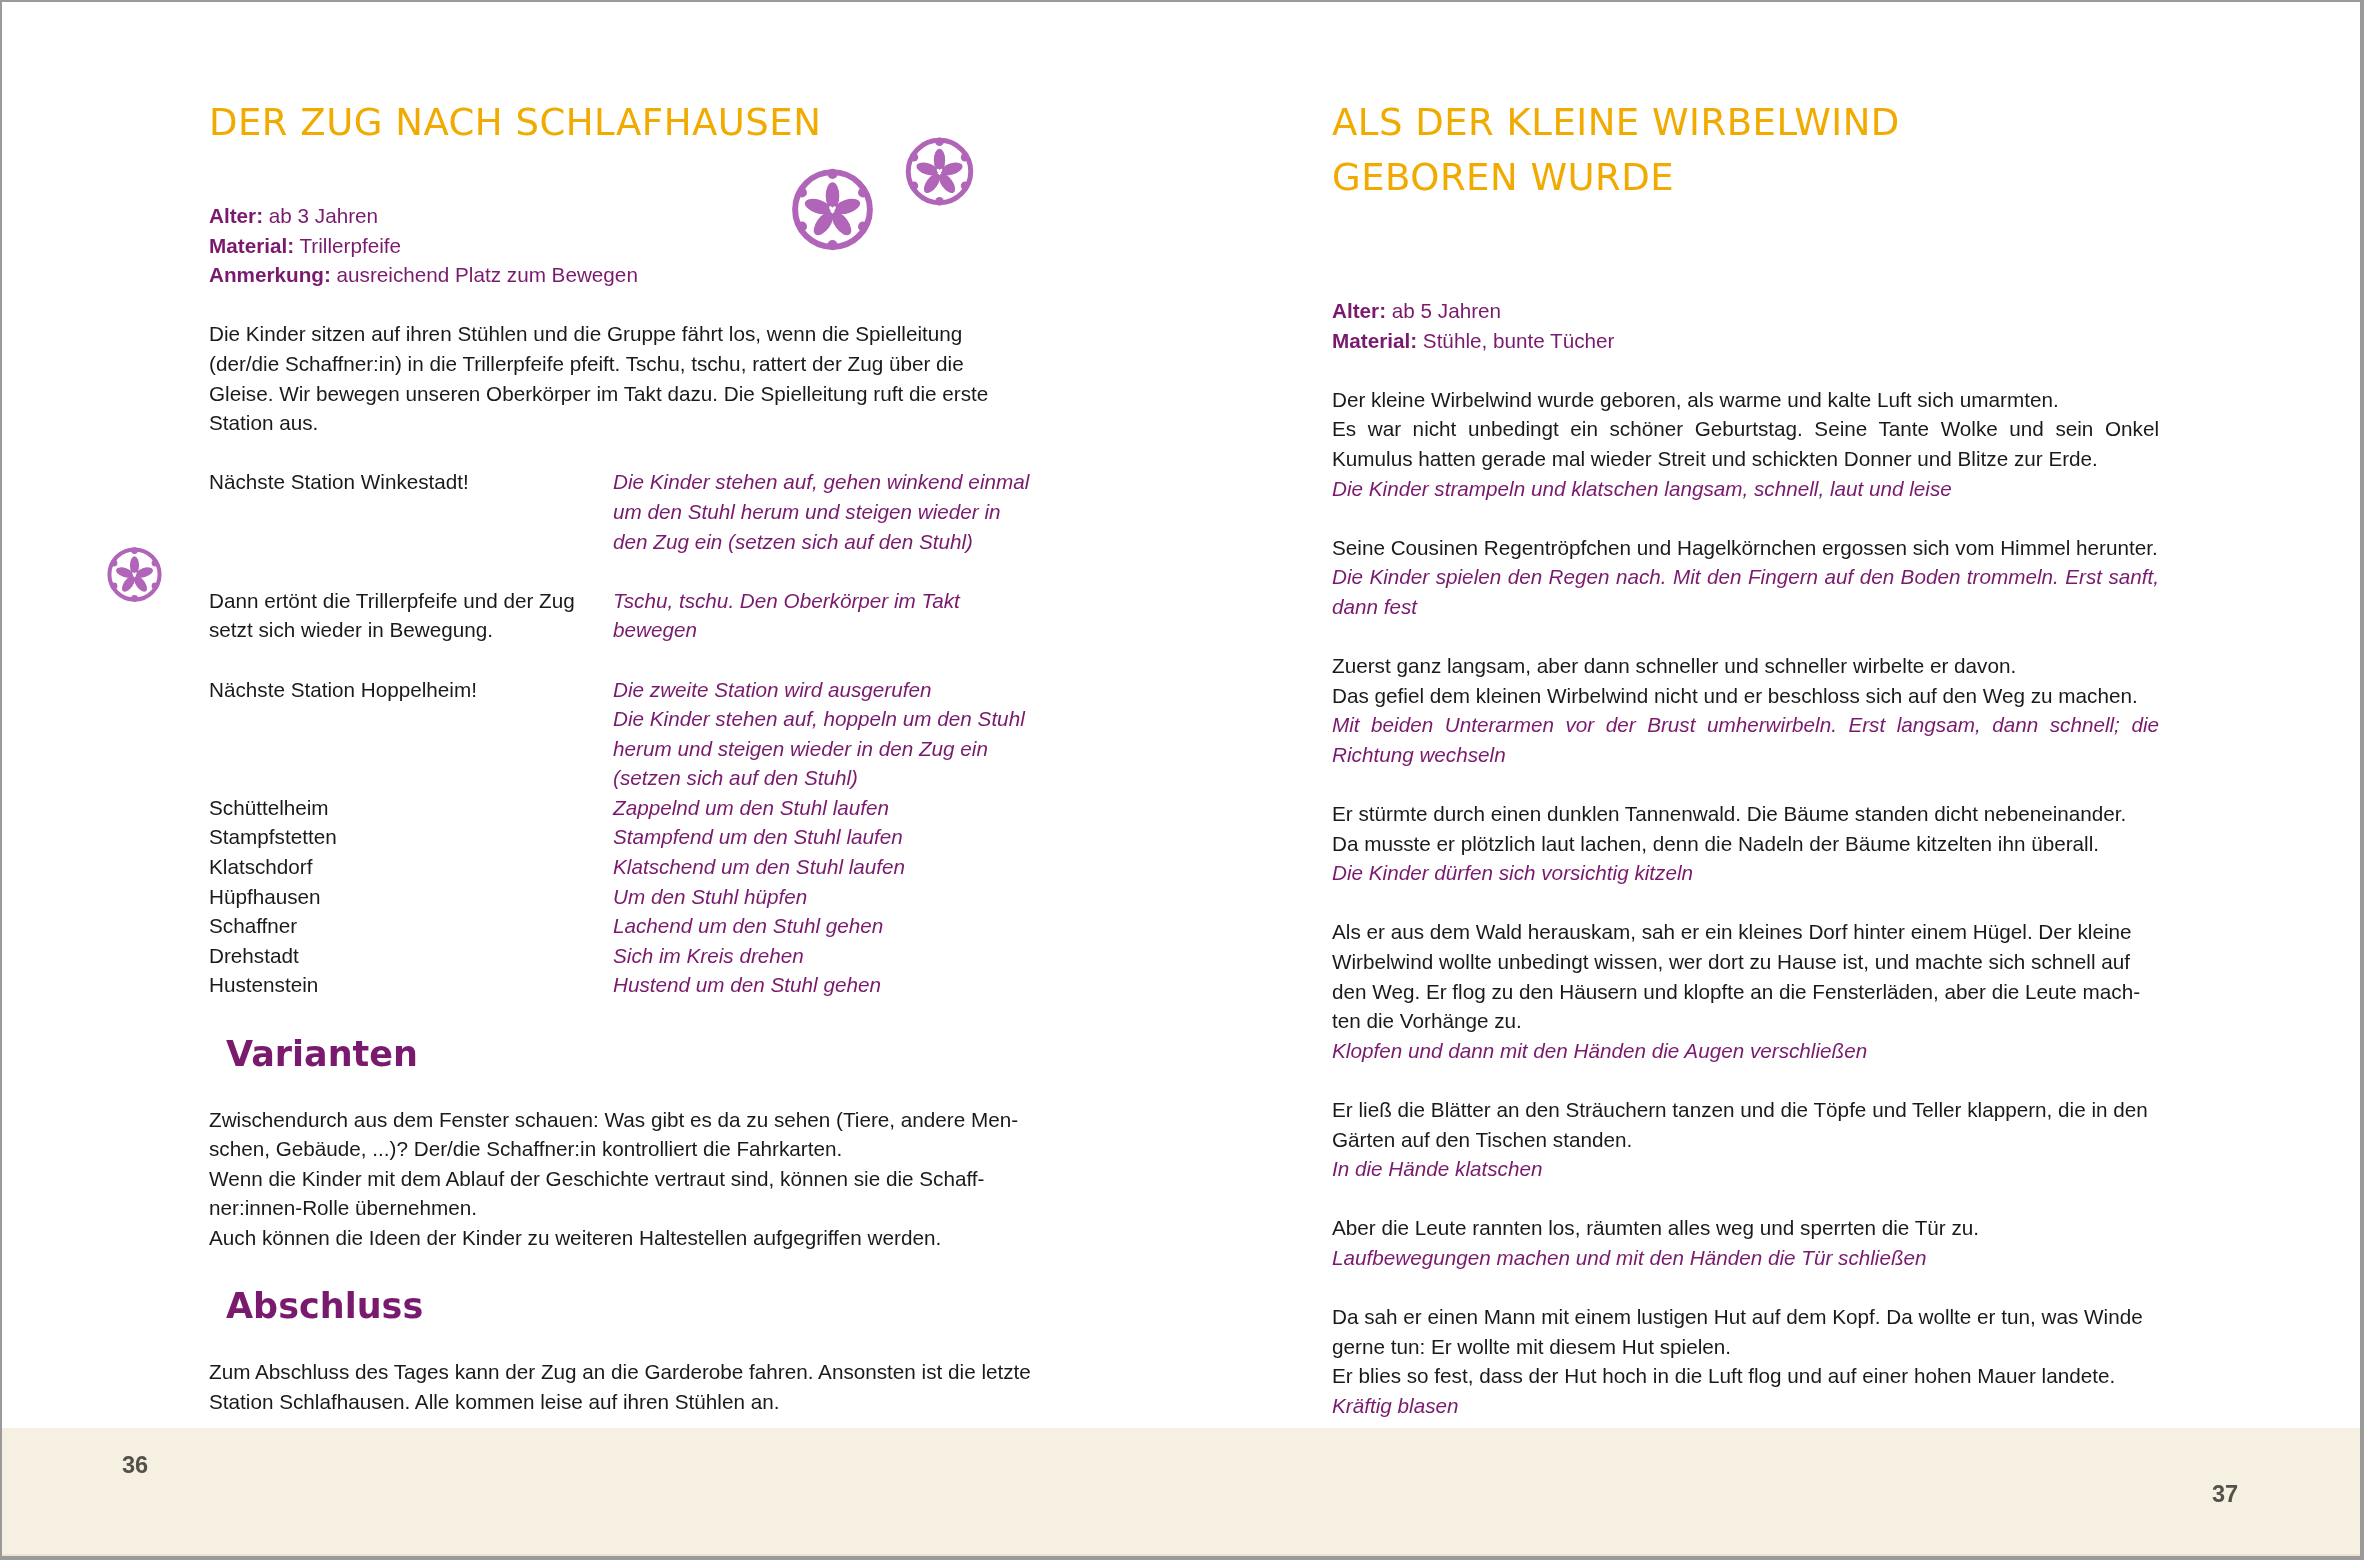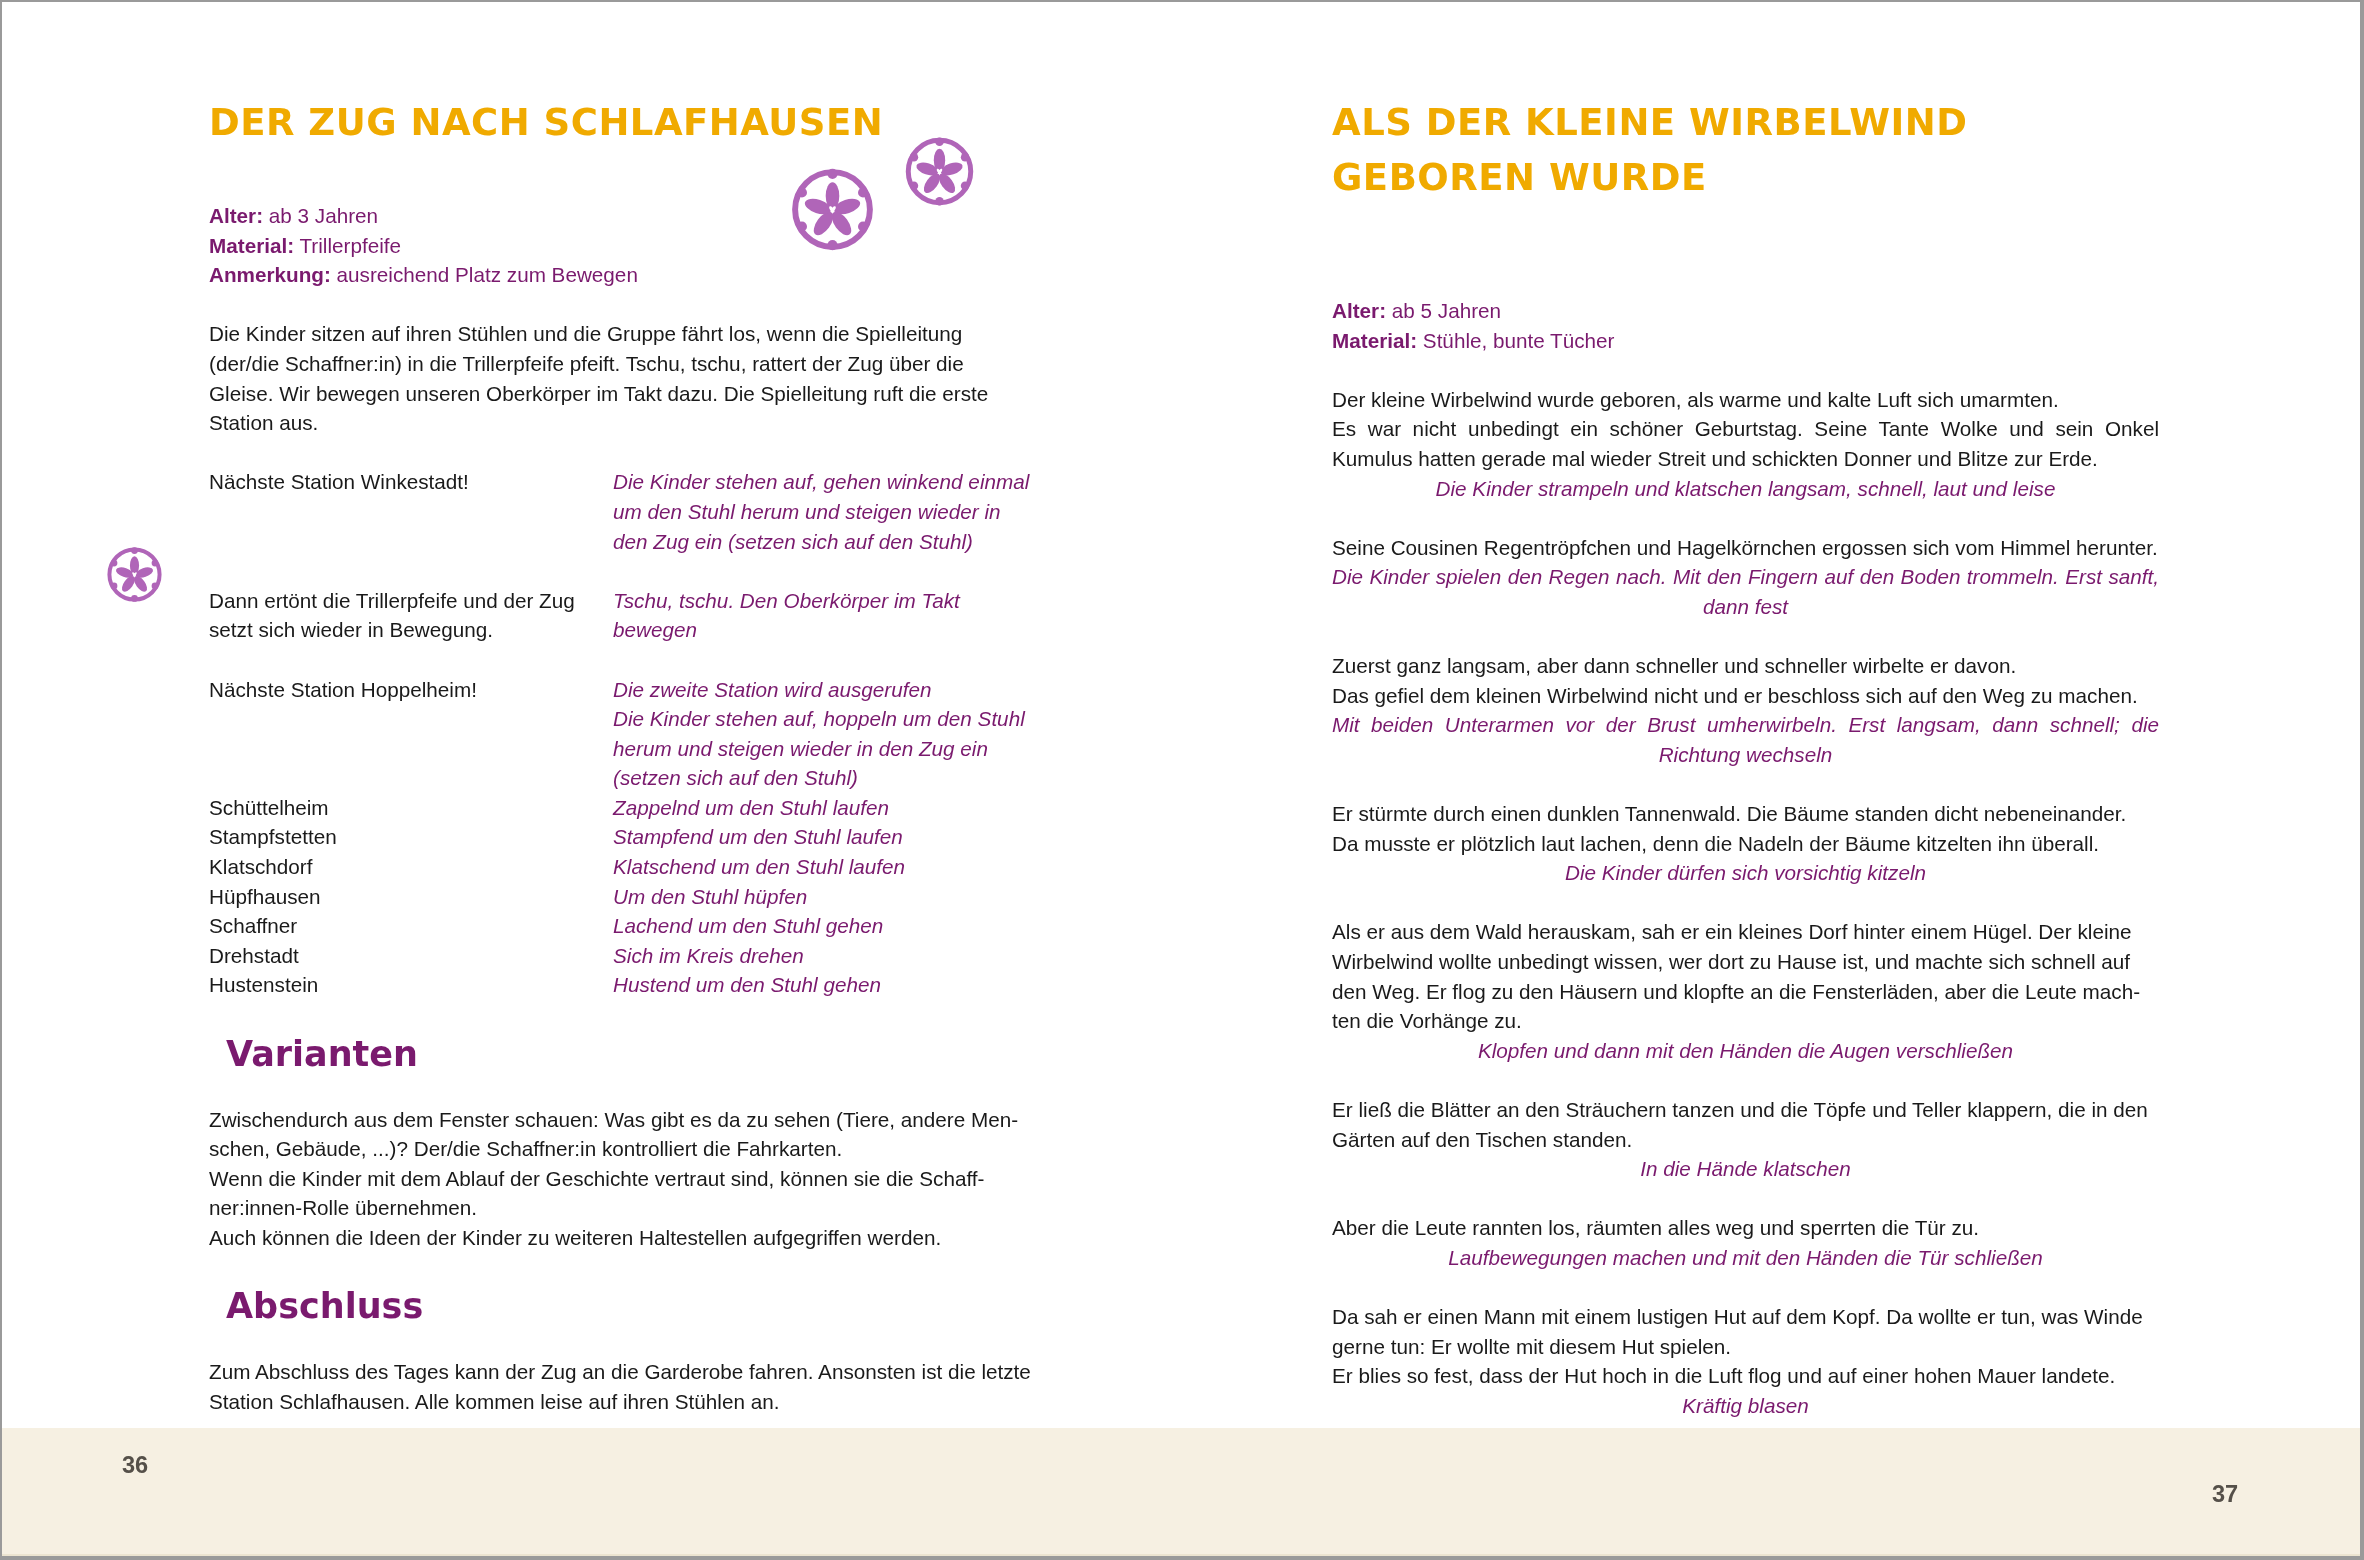--- a/index.html
+++ b/index.html
@@ -19,30 +19,30 @@
   }
   .page-num {
     position: absolute; font-size: 23.6px; font-weight: bold; color: #555049;
   }
   .page { position: absolute; top: 0; }
   .page.left  { left: 209px; width: 829px; }
   .page.right { left: 1332px; width: 827px; }
 
   .title {
     position: absolute; left: 0; top: 95px; margin: 0;
-    font-family: "DejaVu Sans", sans-serif; font-weight: bold;
+    font-family: "DejaVu Sans", sans-serif; font-weight: normal;
     font-size: 37px; line-height: 55px; letter-spacing: 0.5px;
     color: #f0aa00; text-transform: uppercase;
   }
   .body-flow { position: absolute; left: 0; right: 0; font-size: 20.7px; line-height: 29.6px; color: #1a1a1a; }
   .meta-line { white-space: nowrap; }
   .meta-key { color: #7a1a6e; font-weight: bold; }
   .meta-val { color: #7a1a6e; }
   .gap { height: 29.6px; }
-  .italic-note { color: #7a1a6e; font-style: italic; text-align: center; }
+  .italic-note { color: #7a1a6e; font-style: italic; }
 
   .station-row { display: flex; }
   .station-row .stn { width: 404px; flex: none; }
   .station-row .act { flex: 1; color: #7a1a6e; font-style: italic; }
   .act-line { display: block; }
 
   .sub-heading {
     margin: 17px; font-family: "DejaVu Sans", sans-serif; font-weight: bold;
     font-size: 35px; line-height: 39px; color: #7a1a6e;
   }

